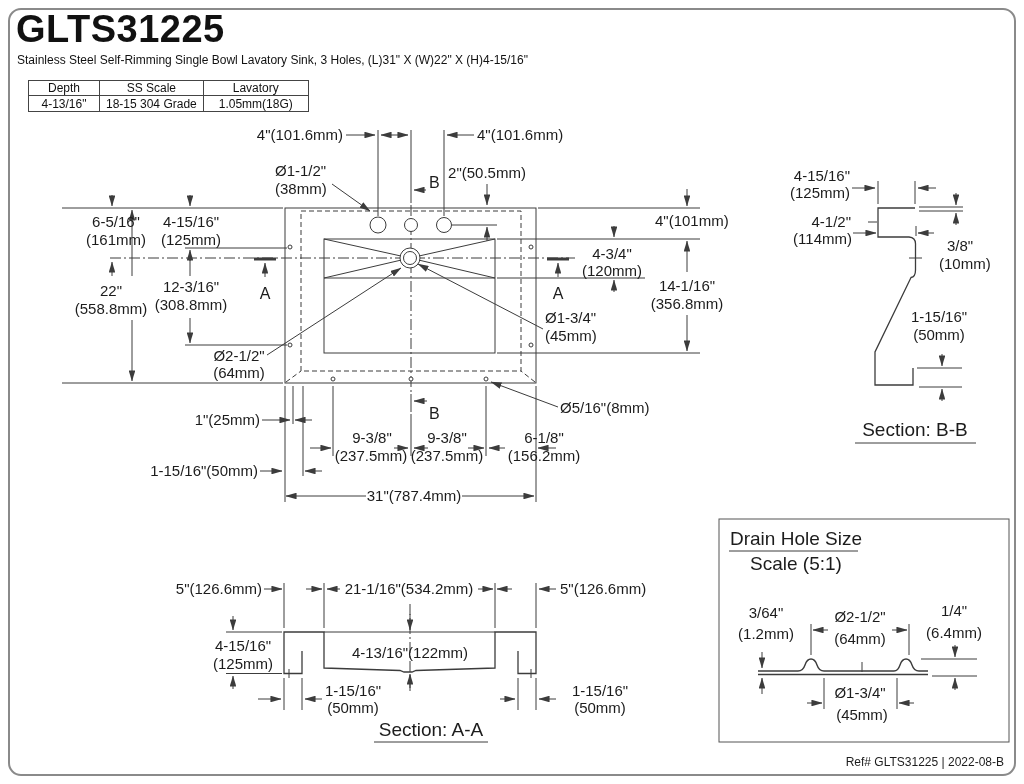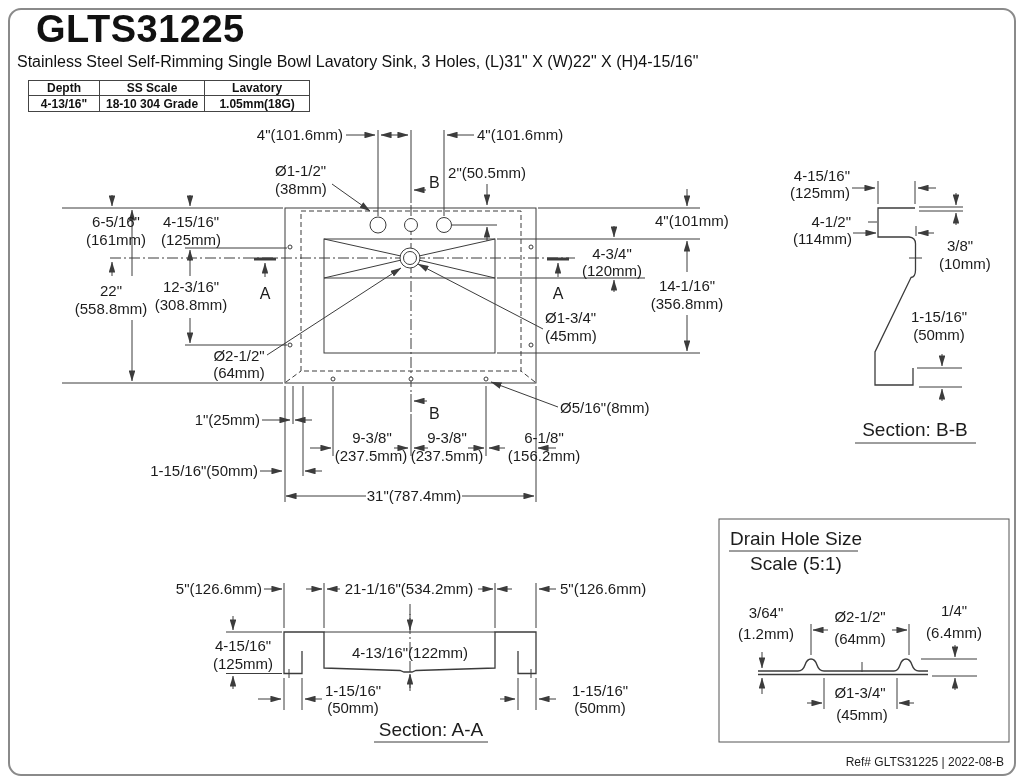--- a/index.html
+++ b/index.html
@@ -1,23 +1,23 @@
 <!DOCTYPE html>
 <html><head>
 <meta charset="utf-8">
 <style>
   html,body{margin:0;padding:0;background:#e8e8e8;}
   #page{position:relative;width:1024px;height:784px;background:#ffffff;overflow:hidden;
         font-family:"Liberation Sans", sans-serif;}
   #drawing{position:absolute;left:0;top:0;}
   .title{position:absolute;left:16px;top:8px;font-size:38px;font-weight:bold;color:#111;
-         letter-spacing:0.5px;margin-left:20px;}
-  .subtitle{position:absolute;left:17px;top:53px;font-size:16px;color:#111;white-space:nowrap;}
+         letter-spacing:0.5px;}
+  .subtitle{position:absolute;left:17px;top:53px;font-size:12px;color:#111;white-space:nowrap;}
   table.spec{position:absolute;left:28px;top:80px;border-collapse:collapse;color:#111;}
-  table.spec td,table.spec th{border:1px solid #444;font-size:12px;font-weight:bold;
+  table.spec td,table.spec th{border:1px solid #444;font-size:12px;font-weight:normal;
          text-align:center;padding:0 6px;height:15px;white-space:nowrap;}
   table.spec th{height:14px;}
   td.c1{width:58px}td.c2{width:88px}td.c3{width:92px}
   svg text{font-family:"Liberation Sans", sans-serif;fill:#1c1c1c;}
   .dim{font-size:15px;}
   .ttl{font-size:19px;}
   .mk{font-size:16px;}
 </style>
 </head>
 <body>
@@ -29,21 +29,21 @@
 
   <table class="spec">
     <tbody>
         <tr>
       <th class="c1">Depth</th>
       <th class="c2">SS Scale</th>
       <th class="c3">Lavatory</th>
     </tr>
     <tr>
       <td class="c1">4-13/16"</td>
-      <td class="c2">18-10 304 Grade</td>
+      <td class="c2">18-15 304 Grade</td>
       <td class="c3">1.05mm(18G)</td>
     </tr>
   </tbody>
     </table>
 
   <svg id="drawing" width="1024" height="784" viewBox="0 0 1024 784">
     <defs>
       <marker id="arr" viewBox="0 0 10 6" refX="9.6" refY="3" markerWidth="11" markerHeight="6.6" orient="auto-start-reverse">
         <path d="M0,0 L10,3 L0,6 z" fill="#3c3c3c"></path>
       </marker>

